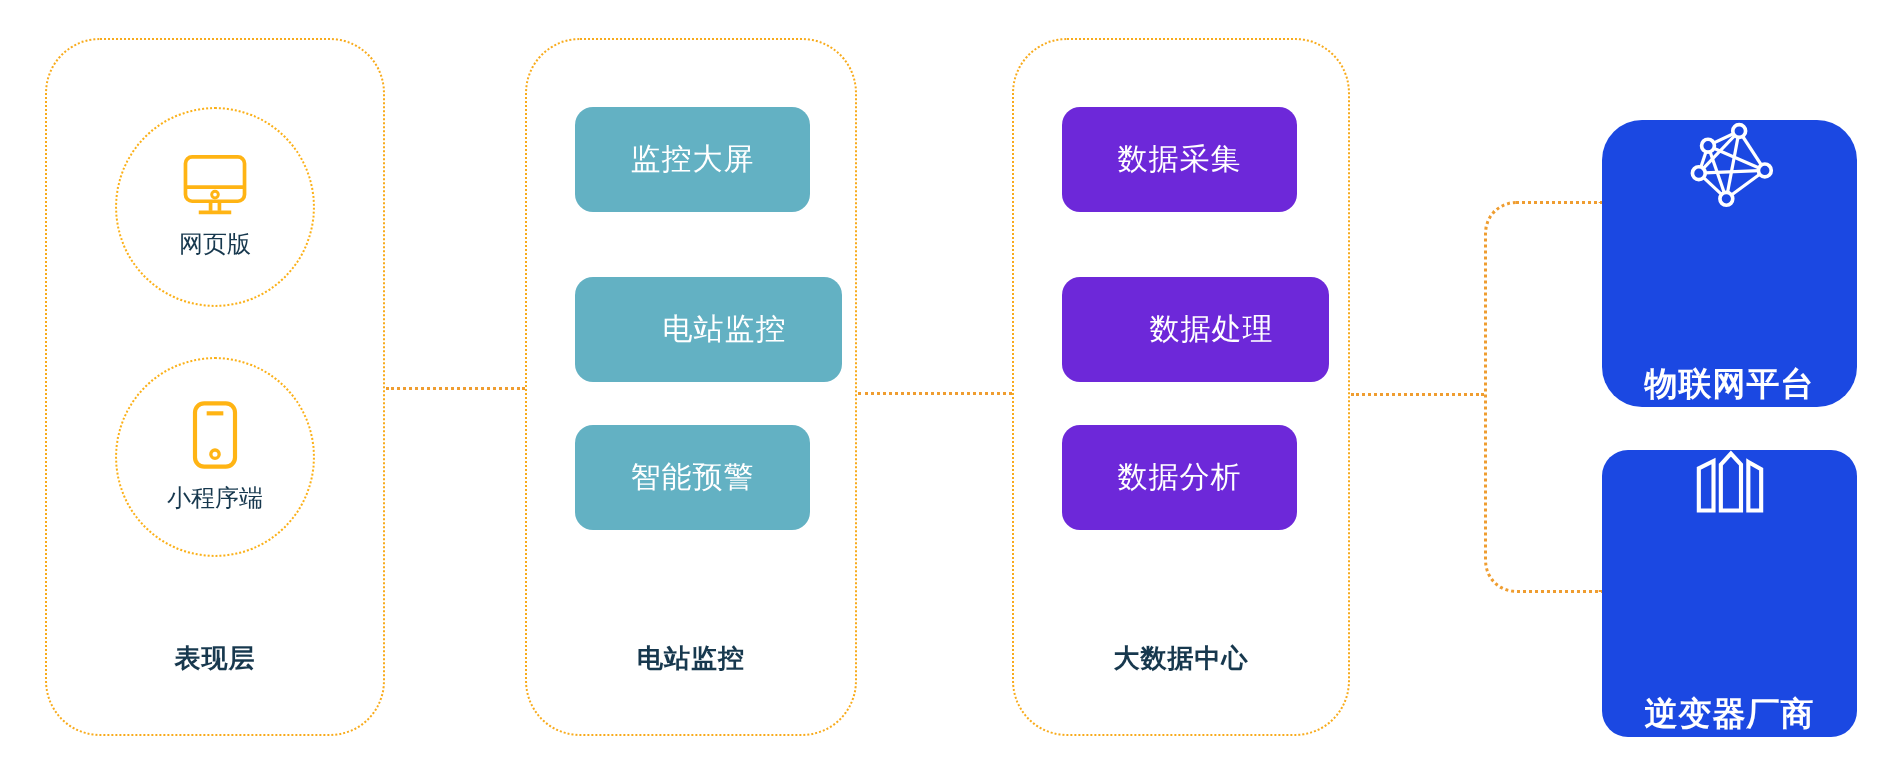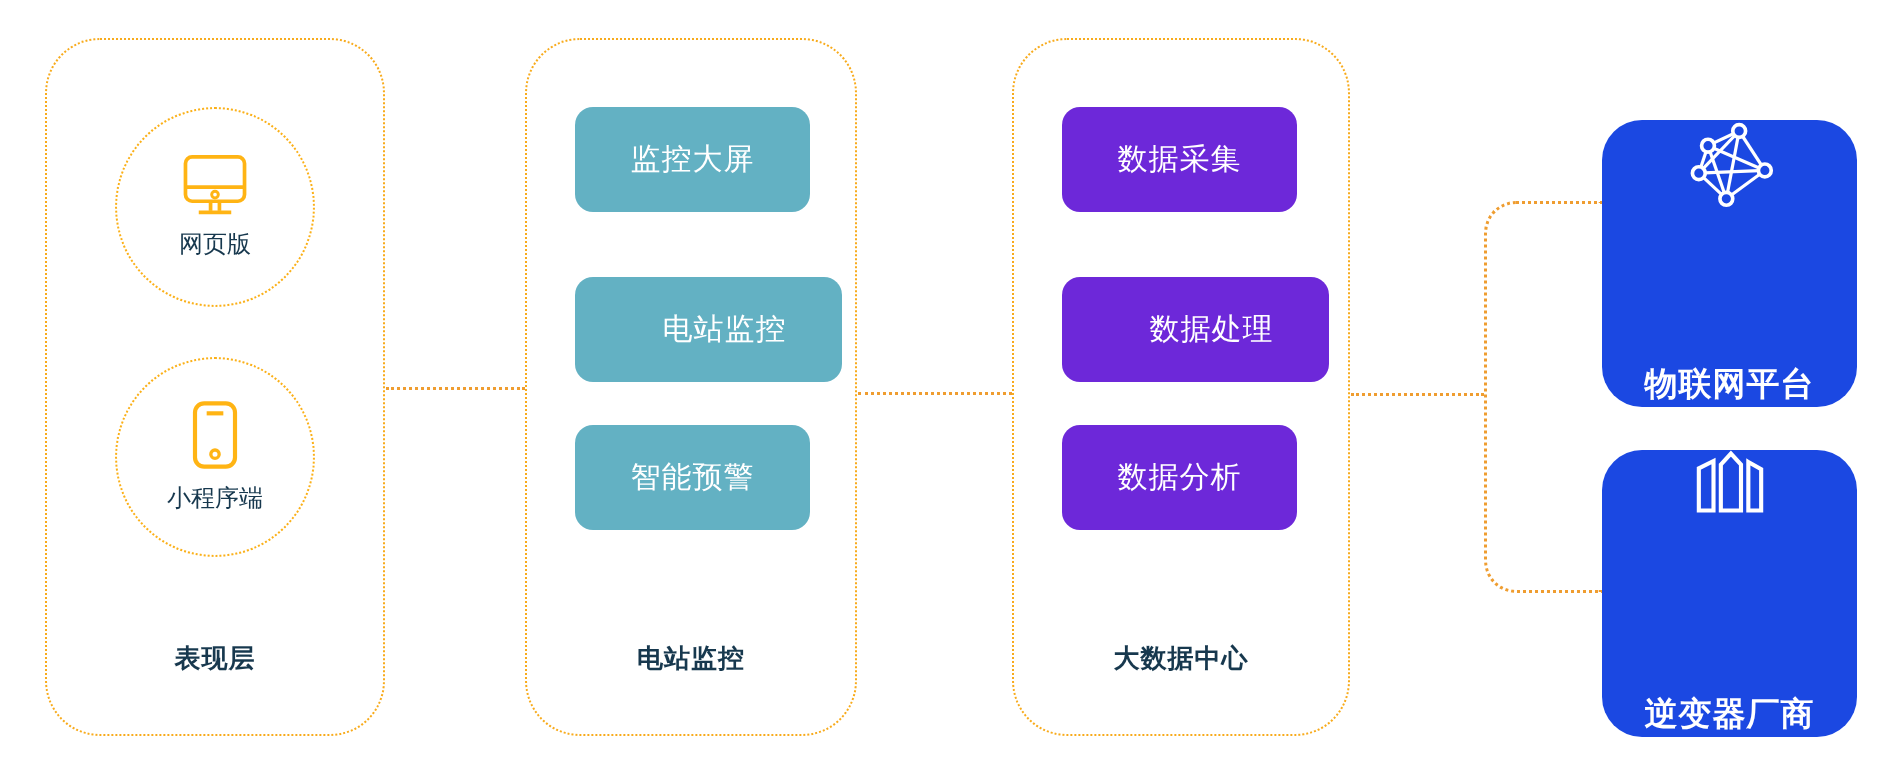--- a/index.html
+++ b/index.html
@@ -35,21 +35,21 @@
   .col-business .pill{left:48px;background:#63b1c3;}
   .col-bigdata .pill{left:48px;background:#6d28d9;}
   .pill.p1{top:67px;}
   .pill.p2{top:237px;padding-left:32px;}
   .pill.p3{top:385px;}
   .ext-card{
     position:absolute;left:1602px;width:255px;height:287px;border-radius:40px;
     background:#1b48e2;display:flex;flex-direction:column;align-items:center;justify-content:space-between;gap:14px;
   }
   .ext-card.iot{top:120px;}
-  .ext-card.inverter{top:450px;}
+  .ext-card.inverter{top:450px;border-radius:26px;}
   .ext-label{color:#ffffff;font-size:33px;font-weight:bold;letter-spacing:1px;}
   .ext-icon{color:#ffffff;line-height:0;}
   .connector-h{
     position:absolute;height:0;border-top:3px dotted #ef9d30;
   }
   .conn-1{left:386px;top:387px;width:139px;}
   .conn-2{left:858px;top:392px;width:154px;}
   .conn-3{left:1351px;top:393px;width:133px;}
   .conn-fork{
     position:absolute;left:1484px;top:201px;width:118px;height:392px;

